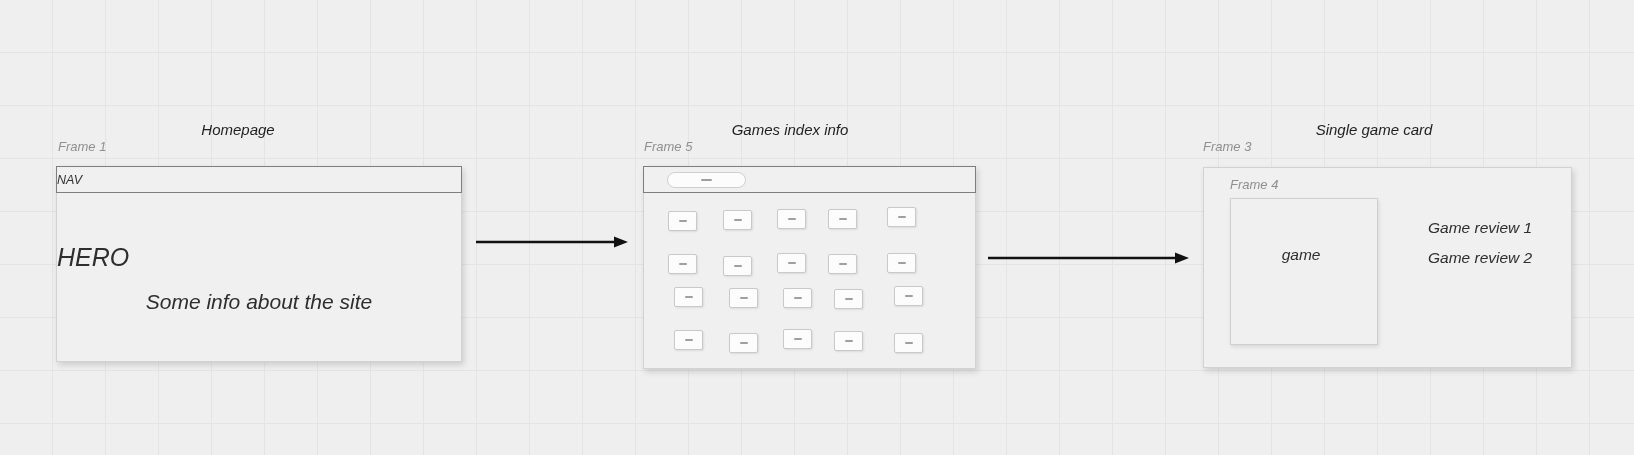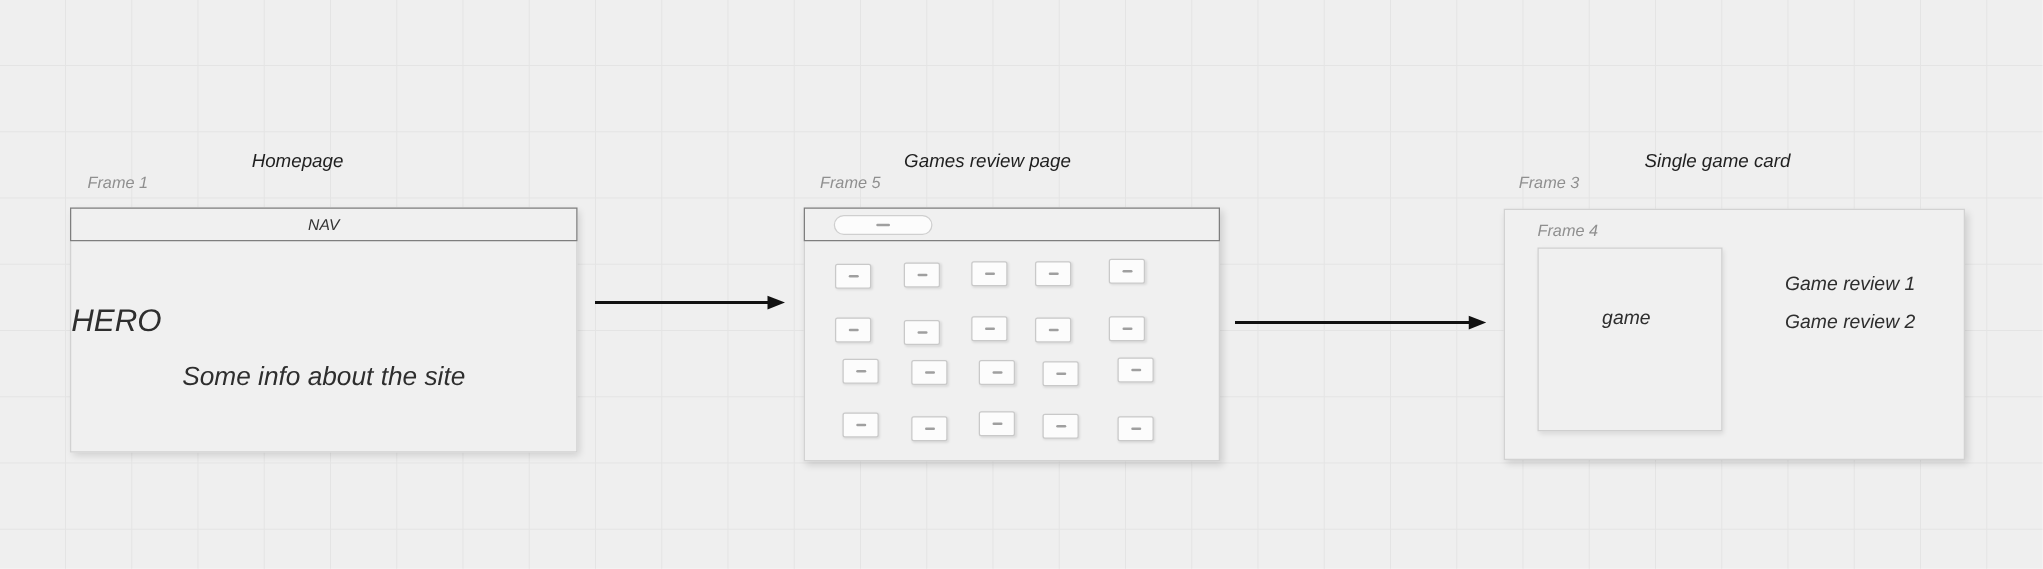--- a/index.html
+++ b/index.html
@@ -17,39 +17,39 @@
   }
   .page-title{
     position:absolute;transform:translate(-50%,-50%);
     font-size:15px;color:var(--title-text,#1f1f1f);white-space:nowrap;
   }
   .t1{left:238px;top:129px}
   .t2{left:790px;top:129px}
   .t3{left:1374px;top:129px}
   .frame-label{
     position:absolute;transform:translateY(-50%);
-    font-size:13px;color:var(--frame-label,#8f8f8f);white-space:nowrap;margin-left:12px;
+    font-size:13px;color:var(--frame-label,#8f8f8f);white-space:nowrap;
   }
   .l1{left:58px;top:146px}
   .l2{left:644px;top:146px}
   .l3{left:1203px;top:146px}
   .frame{
     position:absolute;box-sizing:border-box;
     background:var(--frame-fill,#f0f0f0);
     border:1px solid var(--frame-border,#d2d2d2);
     box-shadow:2px 3px 6px rgba(0,0,0,0.14);
   }
   .frame1{left:56px;top:166px;width:406px;height:196px}
   .frame2{left:643px;top:166px;width:333px;height:203px}
   .frame3{left:1203px;top:167px;width:369px;height:201px}
   .navbar{
     position:absolute;left:-1px;top:-1px;right:-1px;height:27px;box-sizing:border-box;
     border:1px solid var(--nav-border,#7e7e7e);
     background:var(--frame-fill,#f0f0f0);
-    display:flex;align-items:center;justify-content:center;
+    display:flex;align-items:center;justify-content:flex-start;
   }
   .frame2 .navbar{justify-content:flex-start;padding-left:23px;}
   .nav-text{font-size:12.5px;color:#333;}
   .hero{
     position:absolute;left:0;width:100%;top:90px;transform:translateY(-50%);
     font-size:25px;color:var(--body-text,#2e2e2e);
   }
   .info{
     position:absolute;left:0;width:100%;top:135px;transform:translateY(-50%);
     text-align:center;font-size:21px;
@@ -85,21 +85,21 @@
   .arrow2{left:988px;top:250px;}
   .arrow line{stroke:var(--arrow,#111);stroke-width:2.4px;}
   .arrow polygon{fill:var(--arrow,#111);}
 </style>
 </head>
 <body>
 
 <div class="canvas">
 
   <div class="page-title t1">Homepage</div>
-  <div class="page-title t2">Games review page</div>
+  <div class="page-title t2">Games index info</div>
   <div class="page-title t3">Single game card</div>
 
   <div class="frame-label l1">Frame 1</div>
   <div class="frame-label l2">Frame 5</div>
   <div class="frame-label l3">Frame 3</div>
 
   <div class="frame frame1">
     <div class="navbar">
       <span class="nav-text">NAV</span>
     </div>

